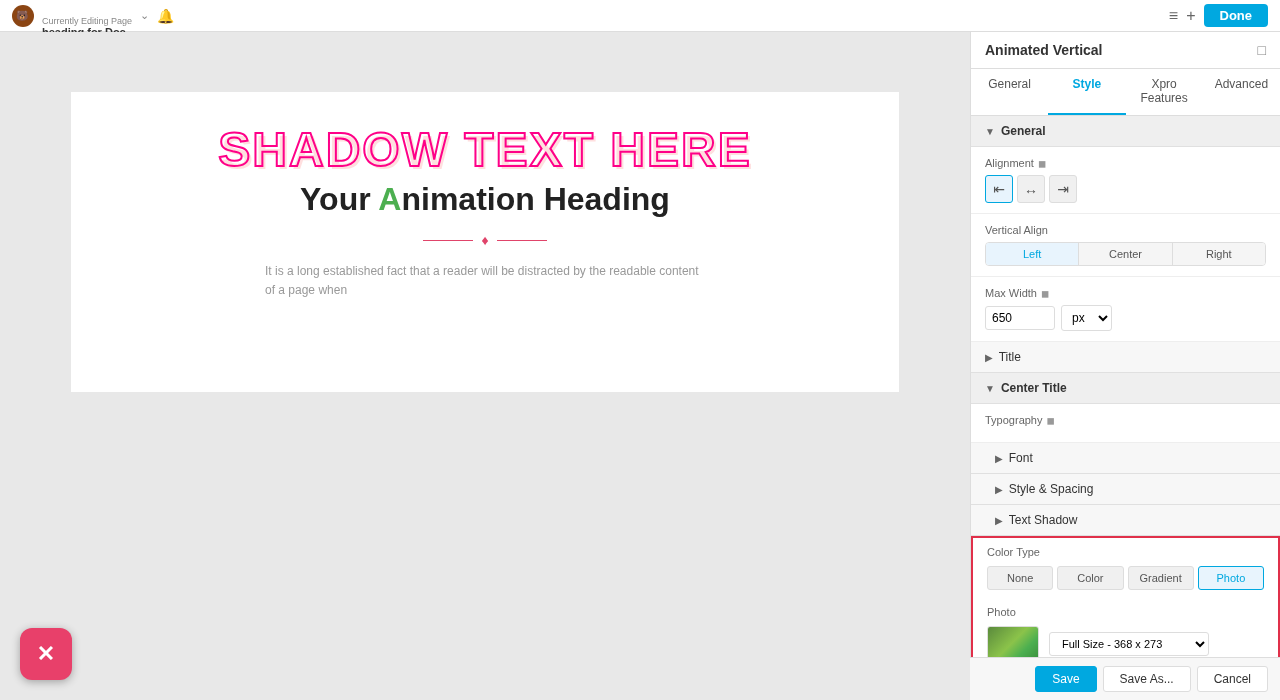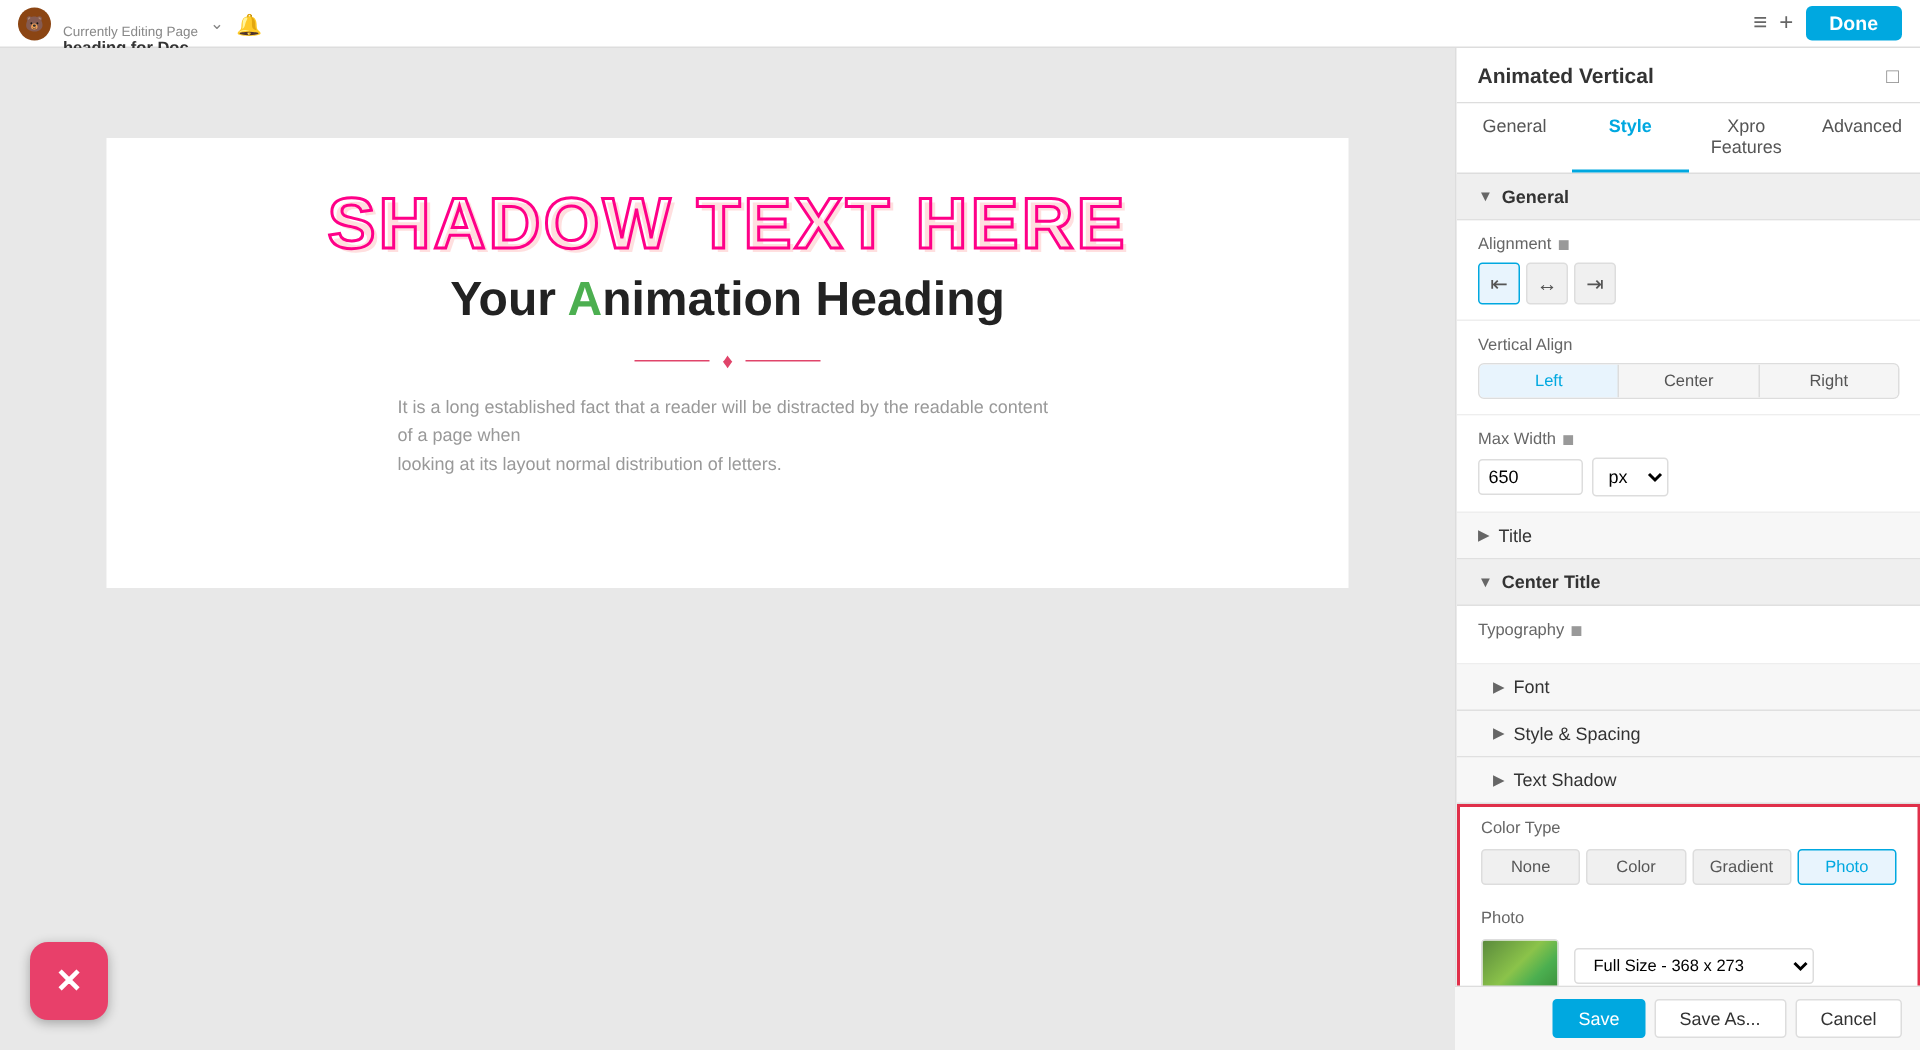--- a/index.html
+++ b/index.html
@@ -353,21 +353,20 @@
         Your <span class="anim-a">A</span>nimation Heading
       </div>
       <div class="divider-icon">
         <div class="divider-line"></div>
         <span>♦</span>
         <div class="divider-line"></div>
       </div>
       <p class="body-text">
         <span>It is a long established fact that a reader will be distracted by the readable content of a page when</span>
         <br>
-        <span>looking at its layout normal distribution of letters.</span>
       </p>
     </div>
 
     <div class="bottom-left-btn">✕</div>
   </div>
 
   <div class="right-panel">
 
     <div class="panel-header">
       <span class="panel-title">Animated Vertical</span>

